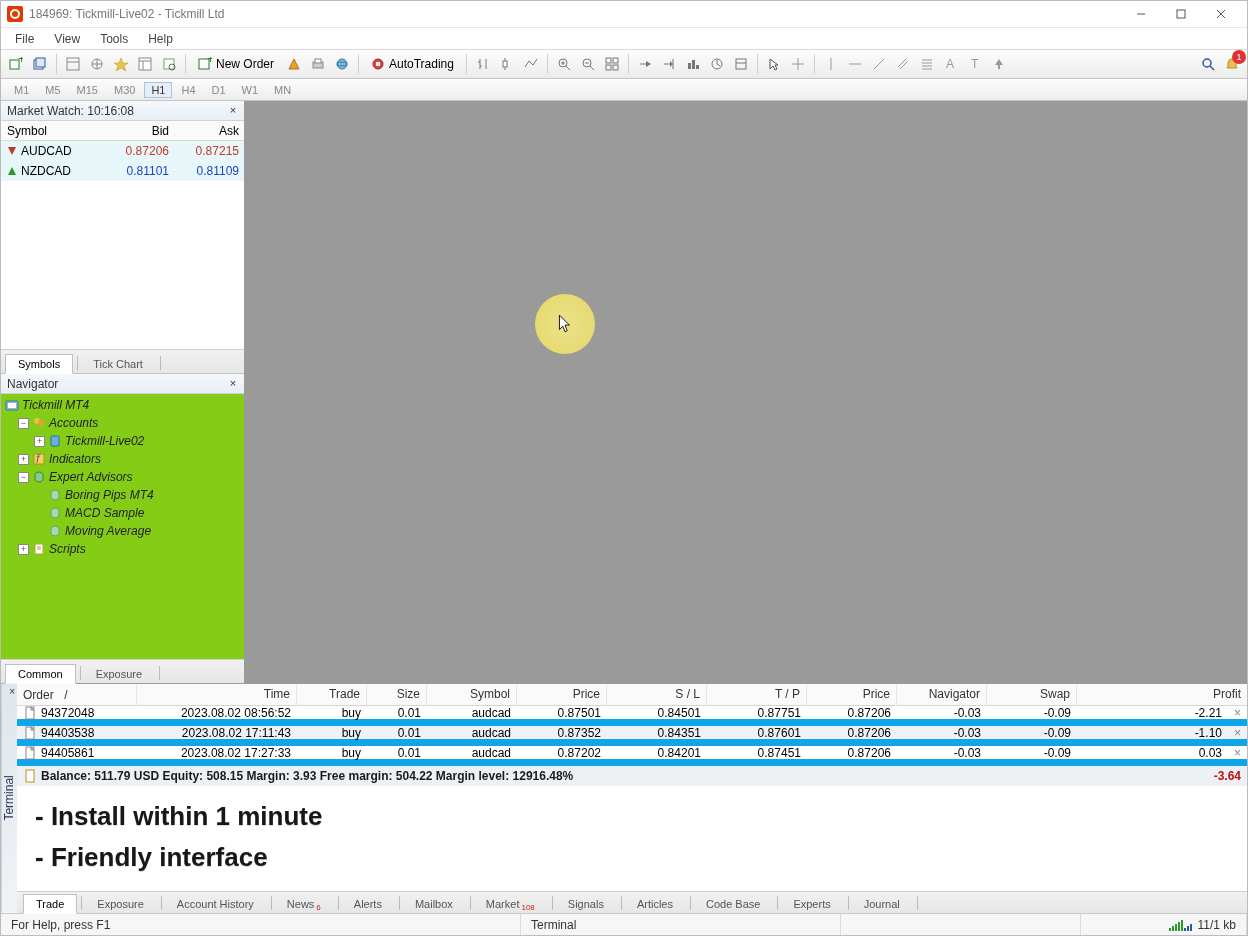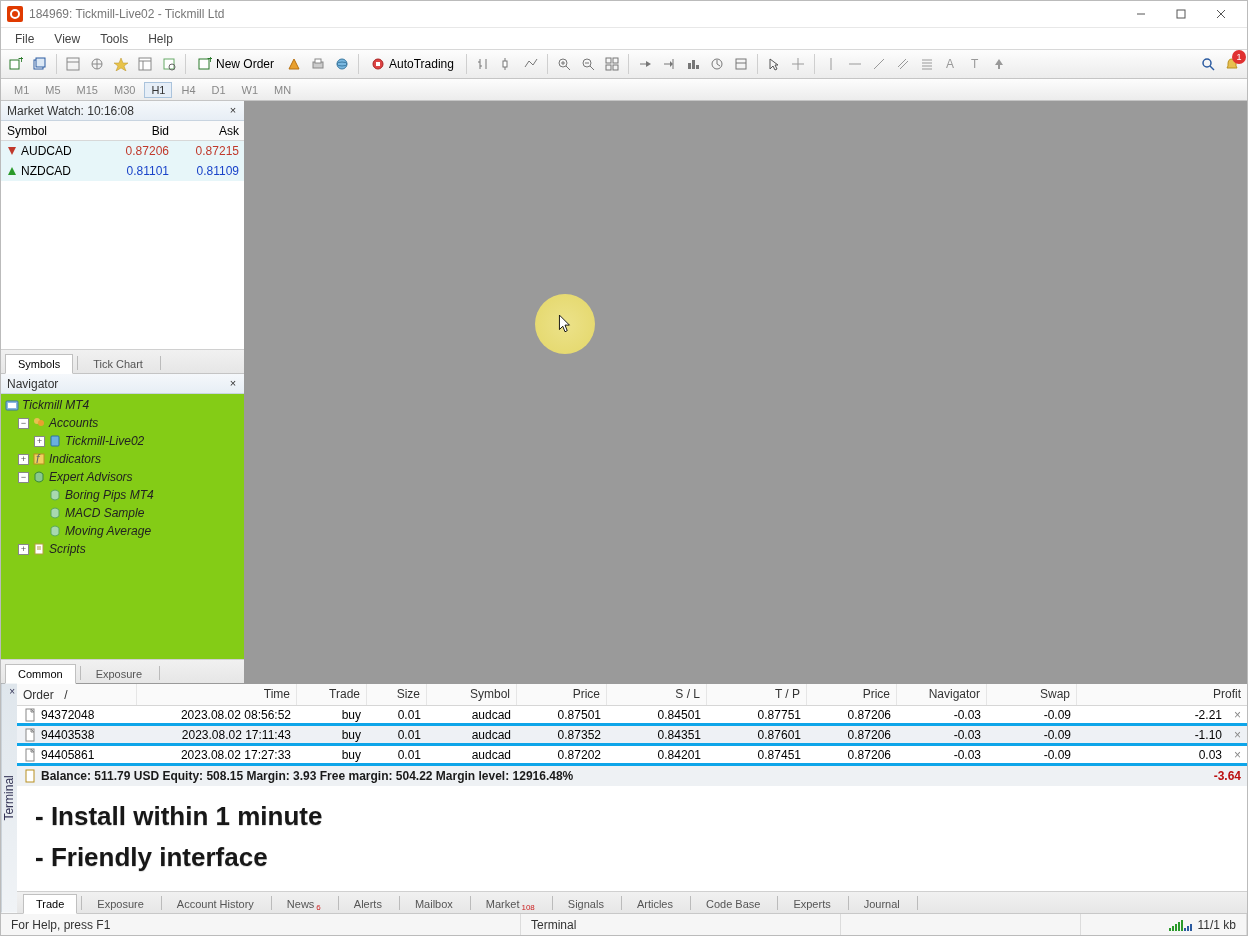--- a/index.html
+++ b/index.html
@@ -75,21 +75,21 @@
 .hilite svg { width:14px;height:20px; }
 
 
 .terminal { display:flex; border-top:1px solid #9a9a9a; }
 .term-side { width:16px; background:linear-gradient(#f0f3f6,#dfe6ec); border-right:1px solid #cbd3da; writing-mode:vertical-rl; transform:rotate(180deg); text-align:center; font-size:10px; color:#335; position:relative; }
 .term-side .close { writing-mode:horizontal-tb; transform:rotate(180deg); position:absolute; bottom:2px; left:2px; font-size:10px;}
 .term-main { flex:1; display:flex; flex-direction:column; }
 
 .ord-hdr { height:22px; display:flex; border-bottom:1px solid #d6d6d6; background:#fafafa; }
 .ord-hdr > div { padding:3px 6px; border-right:1px solid #e6e6e6; color:#333; }
-.ord-row { height:20px; display:flex; align-items:center; border-bottom:3px solid #0ea5e9; }
+.ord-row { height:20px; display:flex; align-items:center; border-bottom:7px solid #0ea5e9; }
 .ord-row > div { padding:0 6px; }
 .ord-row.sel { background:#eef1f5;justify-content:space-between; }
 .c-order{flex:0 0 120px; text-align:left; display:flex;align-items:center;gap:4px;}
 .c-time{flex:0 0 160px; text-align:right;}
 .c-type{flex:0 0 70px;text-align:right;}
 .c-size{flex:0 0 60px;text-align:right;}
 .c-symbol{flex:0 0 90px;text-align:right;}
 .c-price{flex:0 0 90px;text-align:right;}
 .c-sl{flex:0 0 100px;text-align:right;}
 .c-tp{flex:0 0 100px;text-align:right;}

